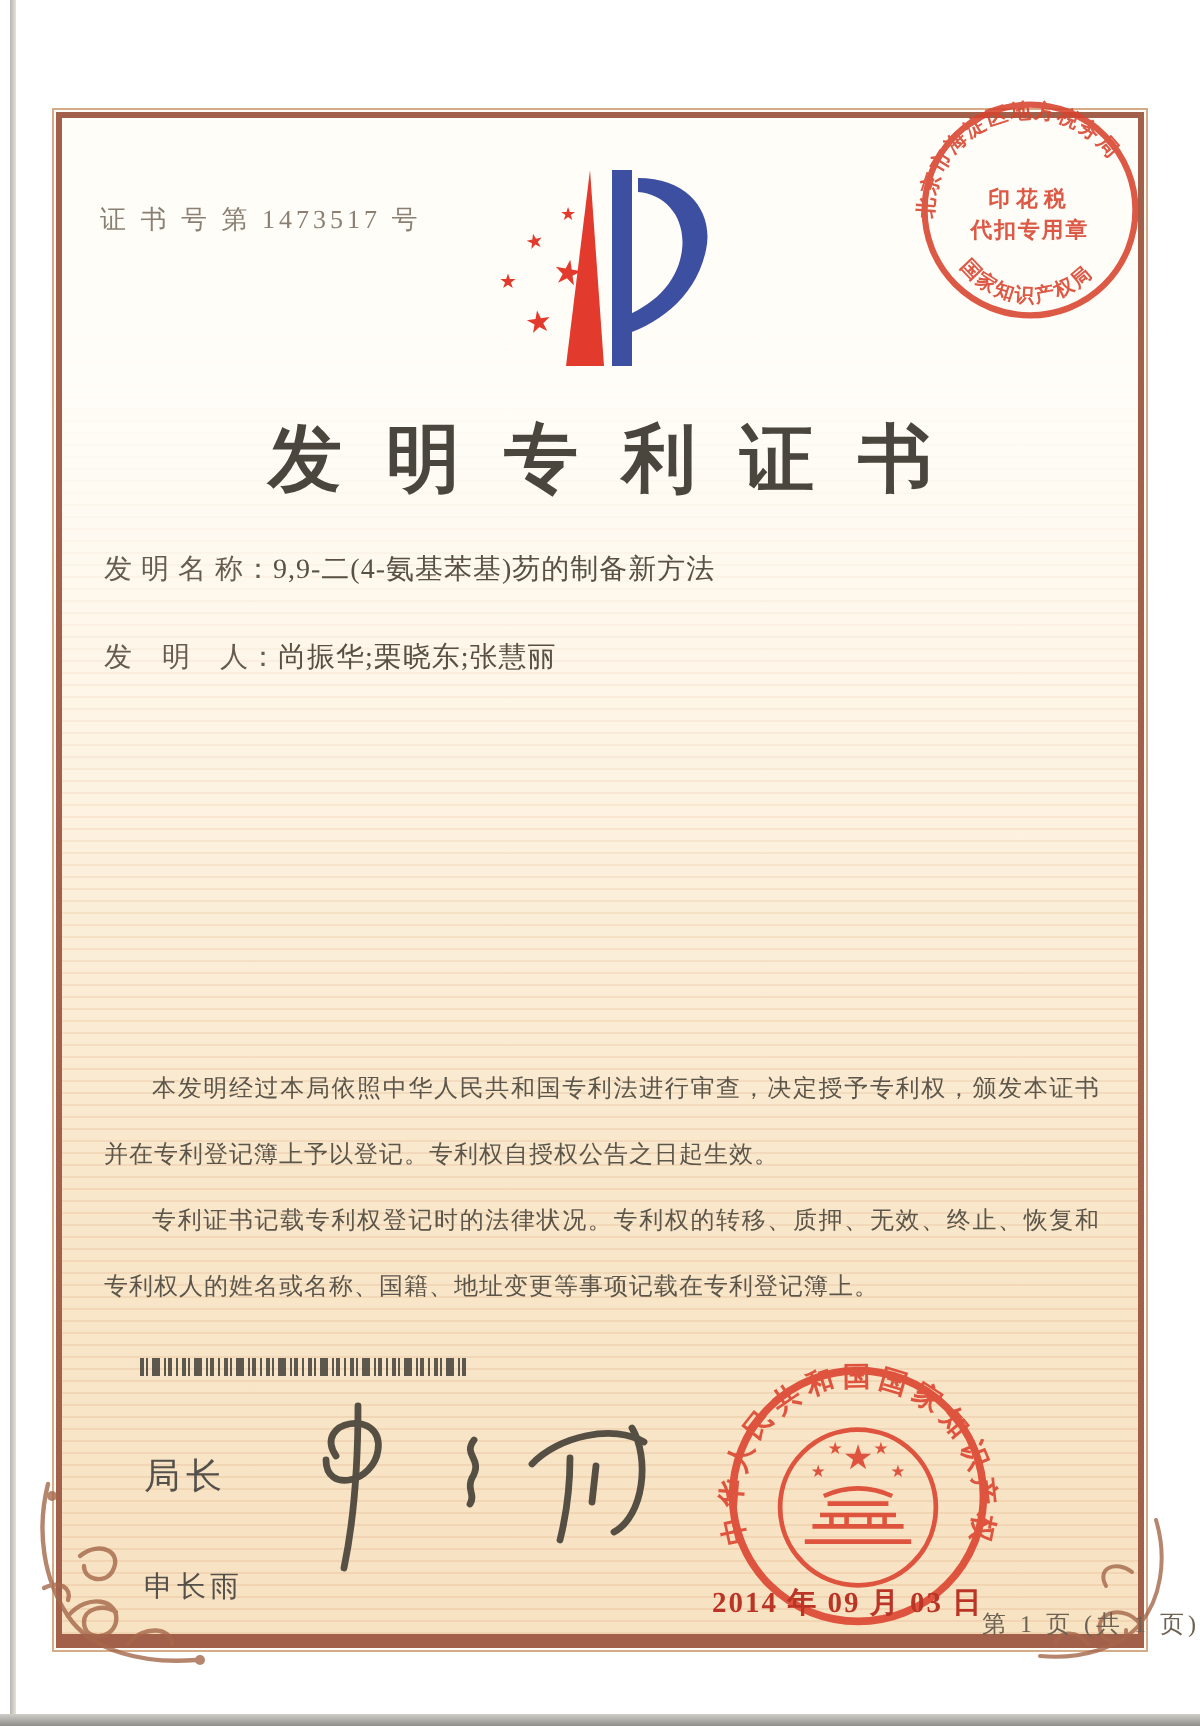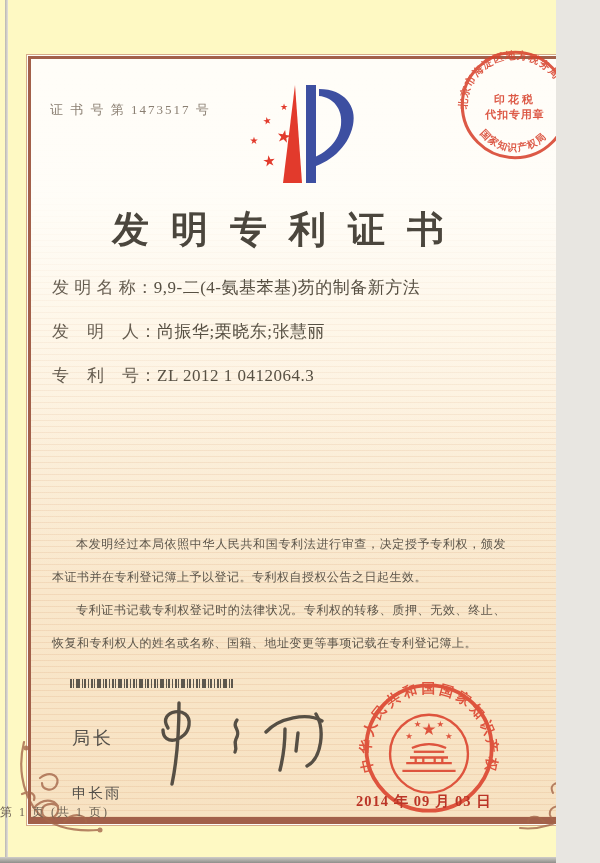--- a/index.html
+++ b/index.html
@@ -1,18 +1,18 @@
 <!DOCTYPE html>
 <html><head>
 <meta charset="utf-8">
 <style>
   * { margin:0; padding:0; box-sizing:border-box; }
   html,body { width:600px; height:863px; font-family:"Liberation Serif", serif; }
   body { background:#e8e6e1; }
-  .scan { position:relative; width:556px; height:863px; background:#fef9c3; overflow:hidden; }
+  .scan { position:relative; width:600px; height:863px; background:#ffffff; overflow:hidden; }
   .scan-edge-left { position:absolute; left:5px; top:0; bottom:0; width:3px;
     background:linear-gradient(90deg,#b9b6b0,#e4e1db); }
   .scan-edge-bottom { position:absolute; left:0; right:0; bottom:0; height:6px;
     background:linear-gradient(180deg,#cfcdc8,#8f8e8a); }
 
   
   .frame { position:absolute; left:28px; top:56px; width:544px; height:768px;
     border:3px solid #a2604a; border-bottom-width:7px;
     box-shadow:0 0 0 1px #fdfcf8, 0 0 0 2px #d6ab88;
     background:
@@ -28,21 +28,21 @@
 
   .seal-top { position:absolute; left:453px; top:43px; opacity:.88; }
   .seal-bottom { position:absolute; left:353px; top:672px; opacity:.9; }
   .seal-date { position:absolute; left:356px; top:792px; color:#bb3527; font-size:14.5px;
     letter-spacing:1px; font-weight:bold; z-index:5; }
 
   .title { position:absolute; left:0; right:0; top:205px; text-align:center;
     font-size:37px; font-weight:600; color:#4b463d; letter-spacing:22px; text-indent:22px; }
 
   .fields { position:absolute; left:52px; top:276px; right:48px; }
-  .field-row { height:44px; font-size:17px; color:#5f574b; letter-spacing:.5px; }
+  .field-row { height:44px; font-size:14px; color:#5f574b; letter-spacing:.5px; }
   .field-label { color:#665d50; }
   .field-value { color:#575043; }
 
   .paragraphs { position:absolute; left:52px; right:50px; top:528px;
     font-size:12px; line-height:33px; color:#5c554a; text-align:justify; }
   .paragraphs p { text-indent:2em; letter-spacing:.5px; }
 
   .barcode { position:absolute; left:70px; top:679px; width:163px; height:9px; opacity:.85;
     background:
       repeating-linear-gradient(90deg,#43403a 0 1px, transparent 1px 3px),
@@ -50,21 +50,21 @@
 
   .signer-role { position:absolute; left:72px; top:726px; font-size:18px; color:#54504a;
     letter-spacing:3px; }
   .signer-name { position:absolute; left:72px; top:784px; font-size:14.5px; color:#54504a;
     letter-spacing:2px; }
   .signature { position:absolute; left:138px; top:698px; }
 
   .flourish-bl { position:absolute; left:14px; top:738px; }
   .flourish-br { position:absolute; left:506px; top:758px; transform:scaleX(-1); }
 
-  .footer-page { position:absolute; left:0; right:0; top:804px; text-align:left;
+  .footer-page { position:absolute; left:0; right:0; top:804px; text-align:right;
     font-size:12px; color:#6d6253; letter-spacing:2px; }
 
   svg text { font-family:"Liberation Serif", serif; }
   svg .star { font-family:"DejaVu Sans", sans-serif; }
 </style>
 </head>
 <body>
 
 <div class="scan">
   <div class="frame"></div>
@@ -101,23 +101,20 @@
   </svg>
 
   <div class="title">发明专利证书</div>
 
   <div class="fields">
     <div class="field-row">
       <span class="field-label">发 明 名 称：</span><span class="field-value">9,9-二(4-氨基苯基)芴的制备新方法</span>
     </div>
     <div class="field-row">
       <span class="field-label">发　明　人：</span><span class="field-value">尚振华;栗晓东;张慧丽</span>
-    </div>
-    <div class="field-row">
-      <span class="field-label">专　利　号：</span><span class="field-value">ZL 2012 1 0412064.3</span>
     </div>
   </div>
 
   <div class="paragraphs">
     <p>本发明经过本局依照中华人民共和国专利法进行审查，决定授予专利权，颁发本证书并在专利登记簿上予以登记。专利权自授权公告之日起生效。</p>
     <p>专利证书记载专利权登记时的法律状况。专利权的转移、质押、无效、终止、恢复和专利权人的姓名或名称、国籍、地址变更等事项记载在专利登记簿上。</p>
   </div>
 
   <div class="barcode"></div>
 

